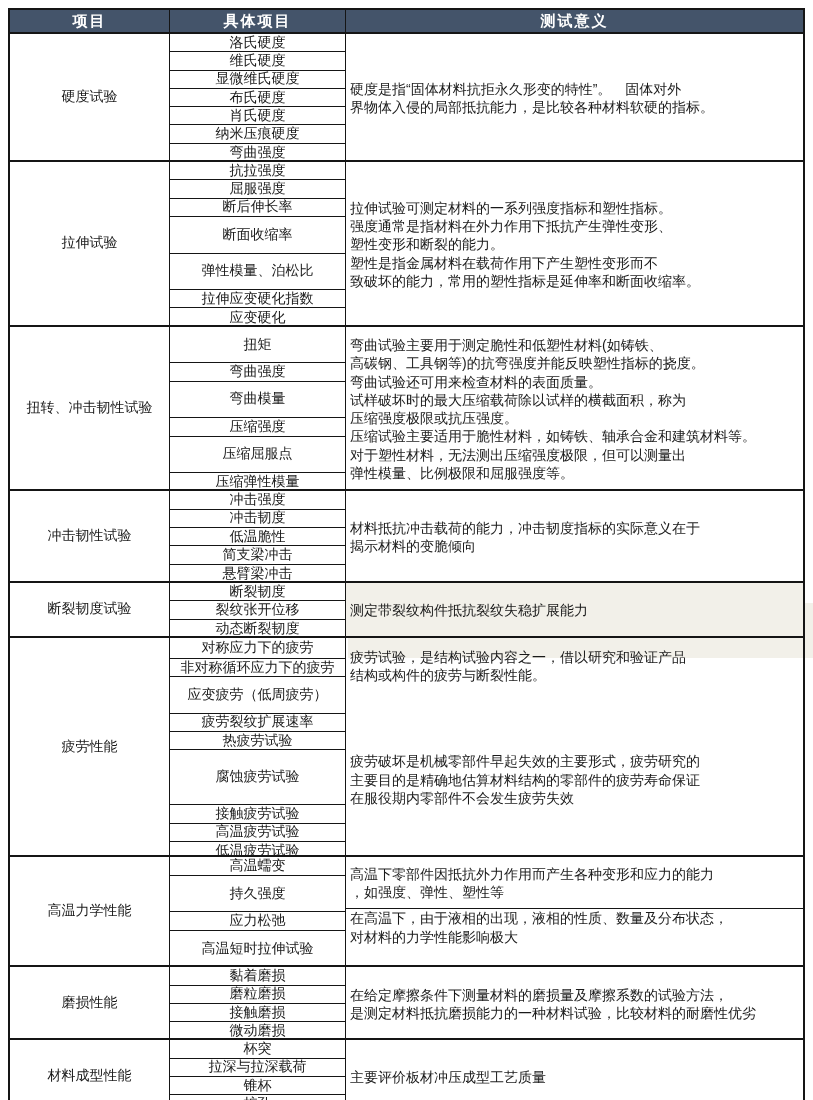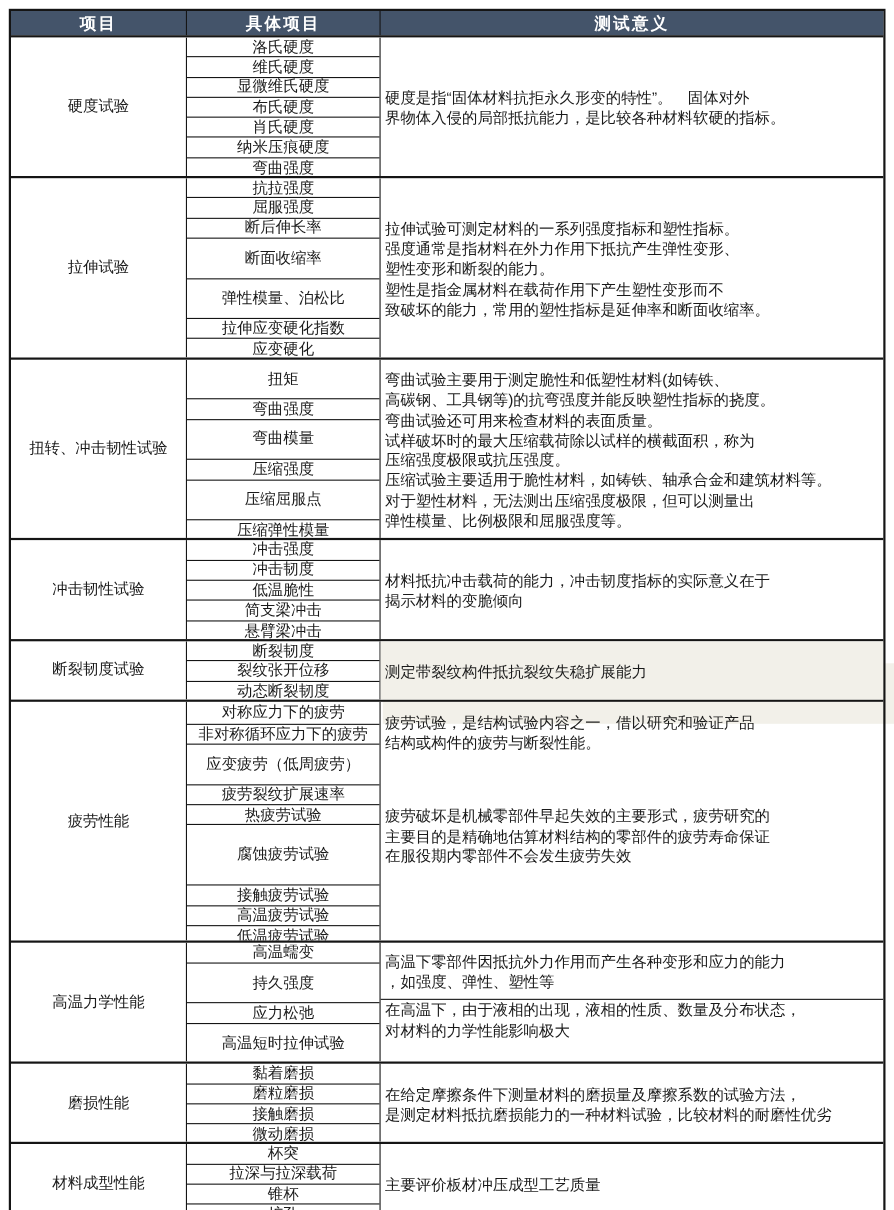--- a/index.html
+++ b/index.html
@@ -136,21 +136,21 @@
           <div class="itc" style="height: 18.3px;">非对称循环应力下的疲劳</div>
           <div class="itc" style="height: 36.6px;">应变疲劳（低周疲劳）</div>
           <div class="itc" style="height: 18.3px;">疲劳裂纹扩展速率</div>
           <div class="itc" style="height: 18.3px;">热疲劳试验</div>
           <div class="itc" style="height: 54.9px;">腐蚀疲劳试验</div>
           <div class="itc" style="height: 18.3px;">接触疲劳试验</div>
           <div class="itc" style="height: 18.3px;">高温疲劳试验</div>
           <div class="itc" style="height: 18.3px;">低温疲劳试验</div>
         </div>
         <div class="meanc">
-          <div class="mcell multi" style="height: 201.3px;">
+          <div class="mcell multi" style="height: 201.3px; gap: 20px;">
             <div class="para">疲劳试验，是结构试验内容之一，借以研究和验证产品
 结构或构件的疲劳与断裂性能。</div>
             <div class="para">疲劳破坏是机械零部件早起失效的主要形式，疲劳研究的
 主要目的是精确地估算材料结构的零部件的疲劳寿命保证
 在服役期内零部件不会发生疲劳失效</div>
           </div>
         </div>
       </div>
       <div class="sec" style="height: 109.8px;">
         <div class="namec">高温力学性能</div>

